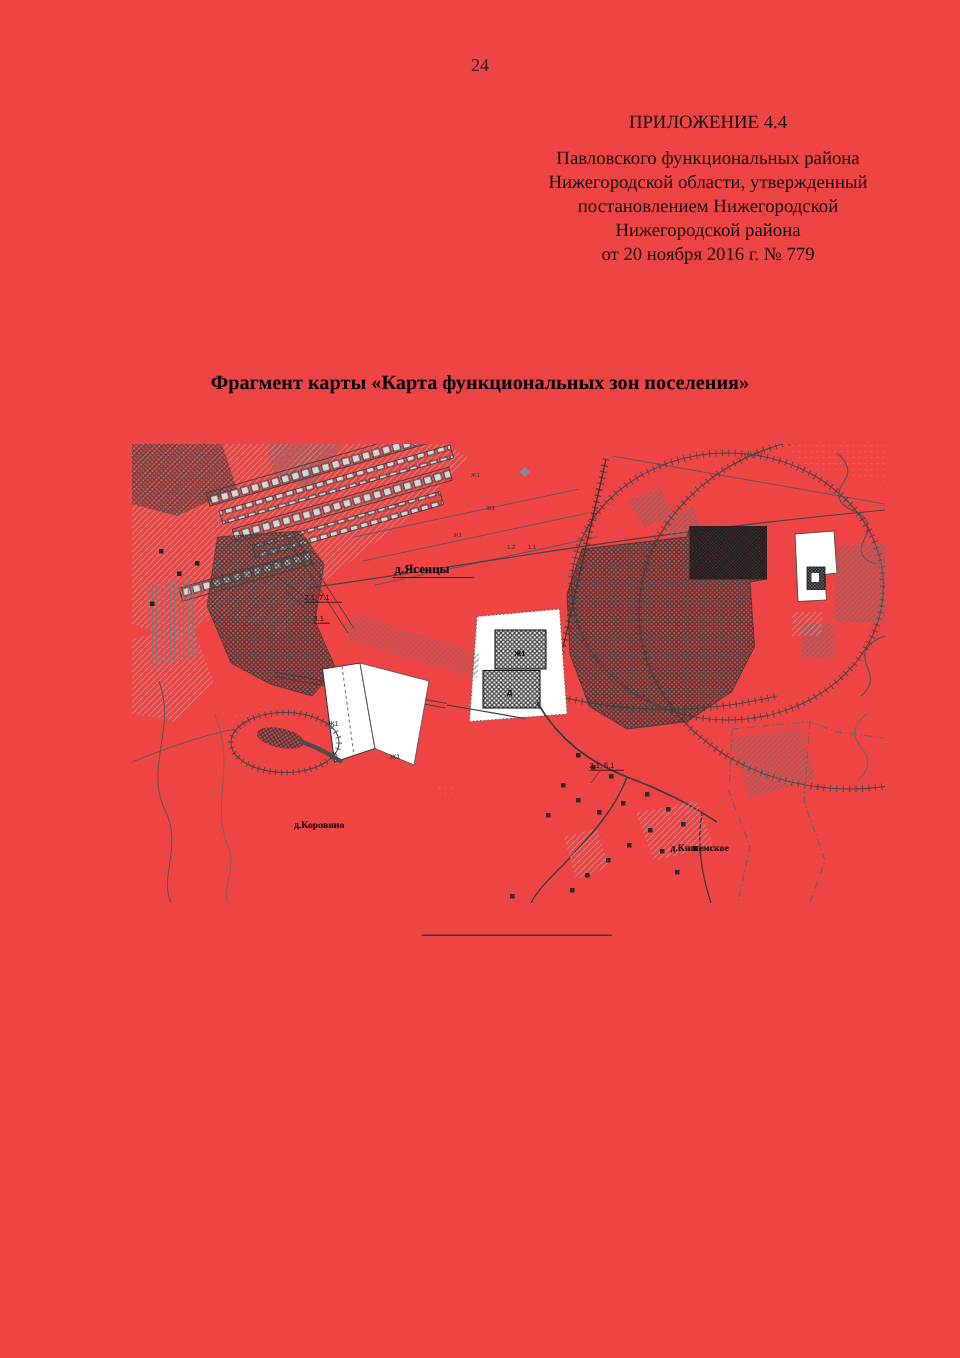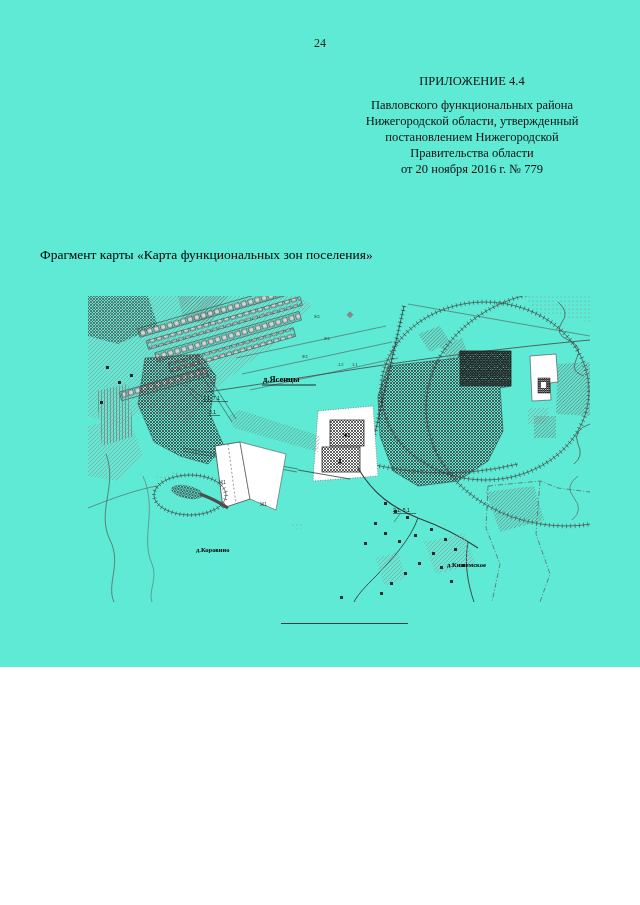--- a/index.html
+++ b/index.html
@@ -1,43 +1,43 @@
 <!DOCTYPE html>
 <html><head>
 <meta charset="utf-8">
 <style>
   html,body{margin:0;padding:0;background:#fff;}
-  .page{position:relative;width:640px;height:667px;background:#5eead4;overflow:hidden;
+  .page{position:relative;width:640px;height:905px;background:#ef4444;overflow:hidden;
         font-family:"Liberation Serif",serif;color:#1a1a1a;}
   .pagenum{position:absolute;top:36px;left:0;width:640px;text-align:center;
            font-size:12px;color:#222;}
   .header{position:absolute;top:73px;left:330px;width:284px;text-align:center;
           font-size:12.5px;line-height:16px;color:#111;}
   .header .apx{margin-bottom:8px;}
-  .fig-title{position:absolute;top:247px;left:40px;width:560px;
-             font-weight:normal;font-size:13.5px;color:#000;}
+  .fig-title{position:absolute;top:247px;left:40px;width:560px;text-align:center;
+             font-weight:bold;font-size:13.5px;color:#000;}
   .map-wrap{position:absolute;top:296px;left:88px;width:502px;height:306px;}
   .rule{position:absolute;top:623px;left:281px;width:127px;height:0;
         border-top:1.6px solid #3d3d3d;}
   svg text{font-family:"Liberation Serif",serif;}
   .code{font-family:"Liberation Sans",sans-serif;}
 </style>
 </head>
 <body>
 
 <div class="page">
 
   <div class="pagenum">24</div>
 
   <div class="header">
     <div class="apx">ПРИЛОЖЕНИЕ 4.4</div>
     <div>Павловского функциональных района</div>
     <div>Нижегородской области, утвержденный</div>
     <div>постановлением Нижегородской</div>
-    <div>Правительства области</div>
+    <div>Нижегородской района</div>
     <div>от 20 ноября 2016 г. № 779</div>
   </div>
 
   <div class="fig-title">Фрагмент карты «Карта функциональных зон поселения»</div>
 
   <div class="map-wrap">
     <svg width="502" height="306" viewBox="0 0 502 306">
       <defs>
         <pattern id="p-gray" width="4" height="4" patternUnits="userSpaceOnUse">
           <path d="M0,4 L4,0" stroke="#9a9a9a" stroke-width="0.7"></path>

